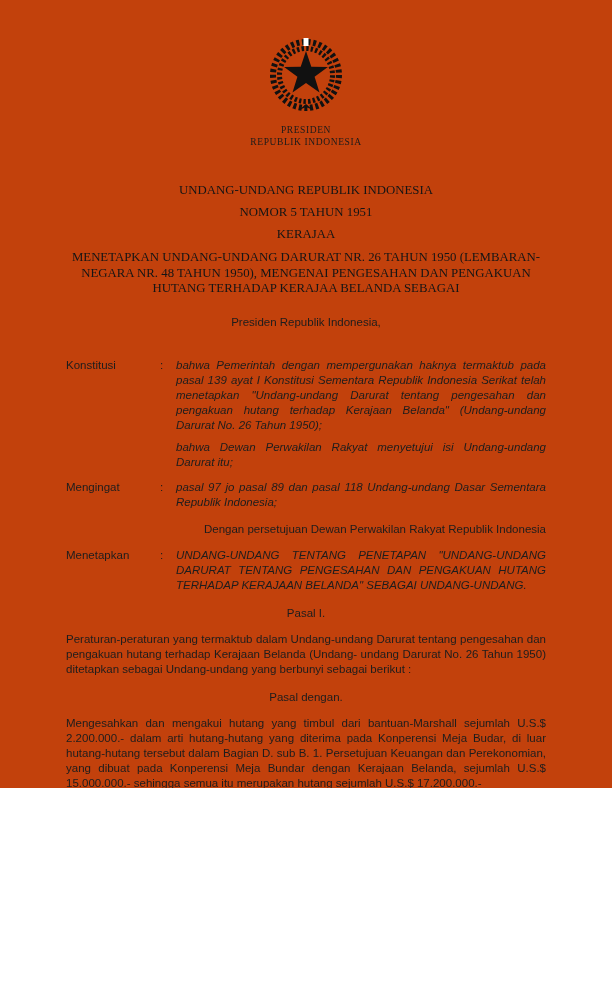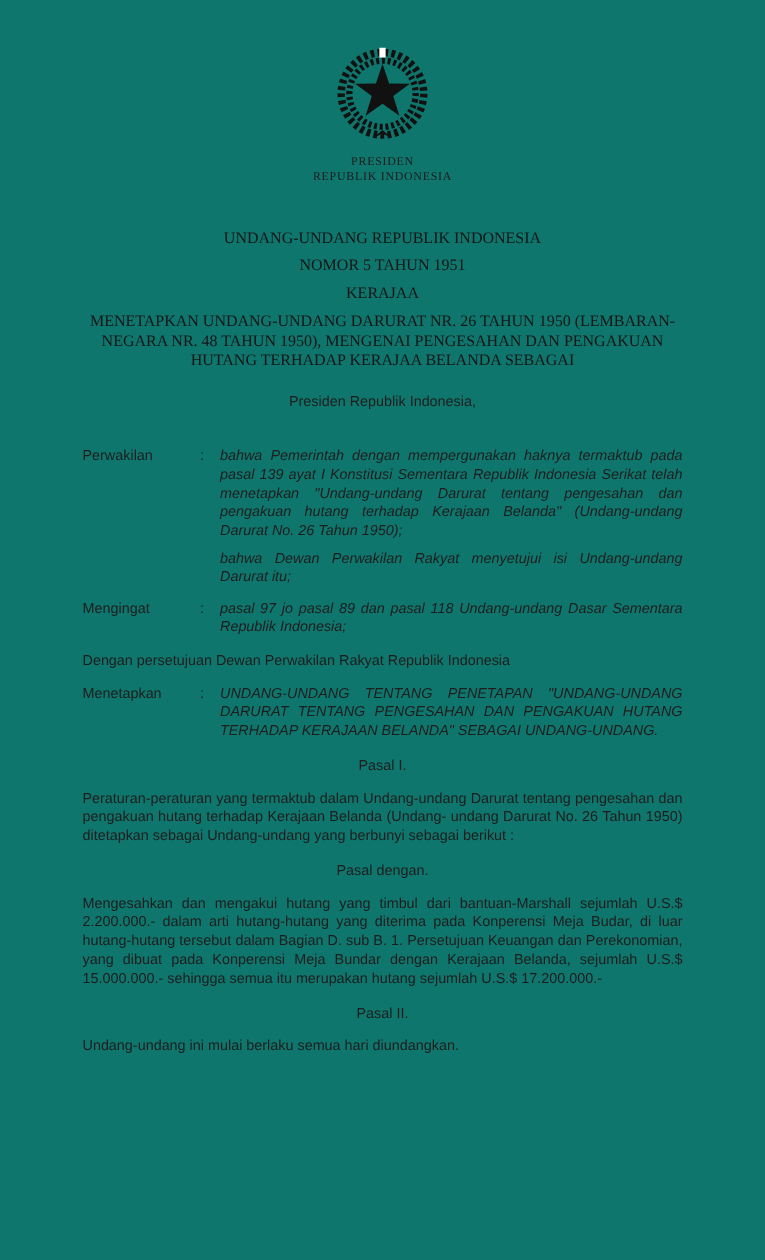--- a/index.html
+++ b/index.html
@@ -3,23 +3,23 @@
 <meta charset="utf-8">
 <style>
   html, body {
     margin: 0;
     padding: 0;
     background: #ffffff;
   }
   .page {
     position: relative;
     width: 612px;
-    height: 1008px;
+    height: 788px;
     margin: 0 auto;
-    background: #0f766e;
+    background: #c2410c;
     box-sizing: border-box;
     padding: 38px 66px 0 66px;
     font-family: "Liberation Sans", sans-serif;
     font-size: 11.5px;
     line-height: 15px;
     color: #1d1d1d;
     overflow: hidden;
   }
 
   
@@ -70,21 +70,21 @@
     margin: 0 0 7px 0;
     text-align: justify;
     font-style: italic;
   }
   .clause-body p:last-child { margin-bottom: 0; }
 
   .clause-menimbang  { margin-top: 28px; }
   .clause-mengingat  { margin-top: 10px; }
   .clause-menetapkan { margin-top: 11px; }
 
-  .centered-line { text-align: left; margin: 12px 0 0 0; }
+  .centered-line { text-align: right; margin: 12px 0 0 0; }
   .decision-heading { text-align: center; margin: 13px 0 0 0; }
 
   .article-heading { text-align: center; margin: 13px 0 0 0; }
   .article-body {
     margin: 11px 0 0 0;
     text-align: justify;
   }
   .article-body.single-line { text-align: left; }
 </style>
 </head>
@@ -113,21 +113,21 @@
   <section class="title-block">
     <div class="title-line">UNDANG-UNDANG REPUBLIK INDONESIA</div>
     <div class="title-line">NOMOR 5 TAHUN 1951</div>
     <div class="title-line">KERAJAA</div>
     <div class="title-subject">MENETAPKAN UNDANG-UNDANG DARURAT NR. 26 TAHUN 1950 (LEMBARAN-NEGARA NR. 48 TAHUN 1950), MENGENAI PENGESAHAN DAN PENGAKUAN HUTANG TERHADAP KERAJAA BELANDA SEBAGAI</div>
   </section>
 
   <p class="salutation">Presiden Republik Indonesia,</p>
 
   <div class="clause clause-menimbang">
-    <div class="clause-label">Perwakilan</div>
+    <div class="clause-label">Konstitusi</div>
     <div class="clause-colon">:</div>
     <div class="clause-body">
       <p>bahwa Pemerintah dengan mempergunakan haknya termaktub pada pasal 139 ayat I Konstitusi Sementara Republik Indonesia Serikat telah menetapkan "Undang-undang Darurat tentang pengesahan dan pengakuan hutang terhadap Kerajaan Belanda" (Undang-undang Darurat No. 26 Tahun 1950);</p>
       <p>bahwa Dewan Perwakilan Rakyat menyetujui isi Undang-undang Darurat itu;</p>
     </div>
   </div>
 
   <div class="clause clause-mengingat">
     <div class="clause-label">Mengingat</div>
     <div class="clause-colon">:</div>

